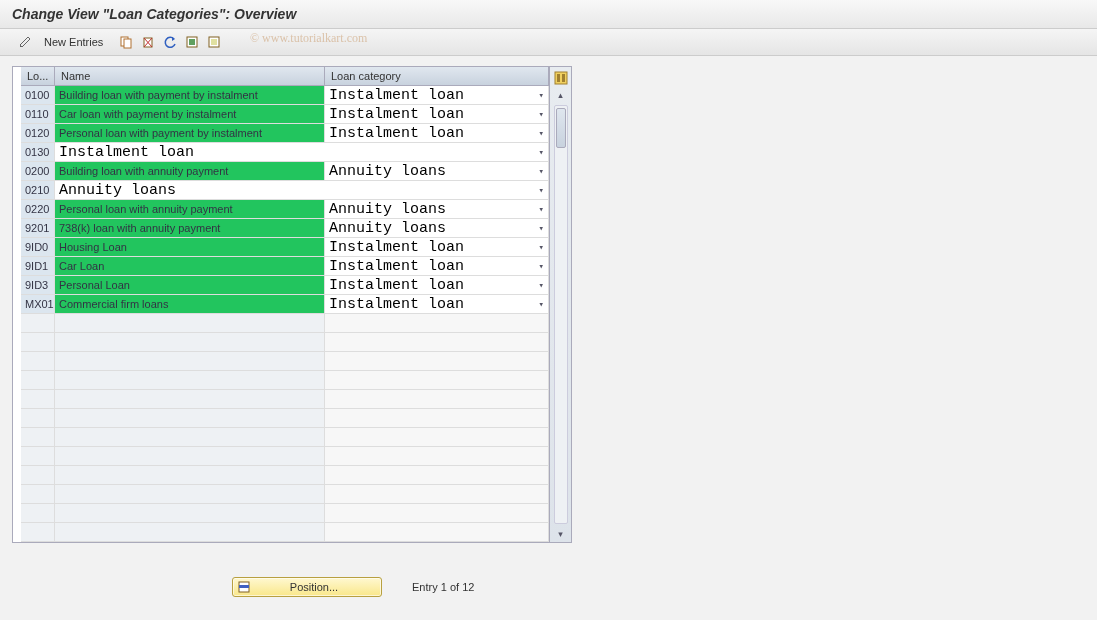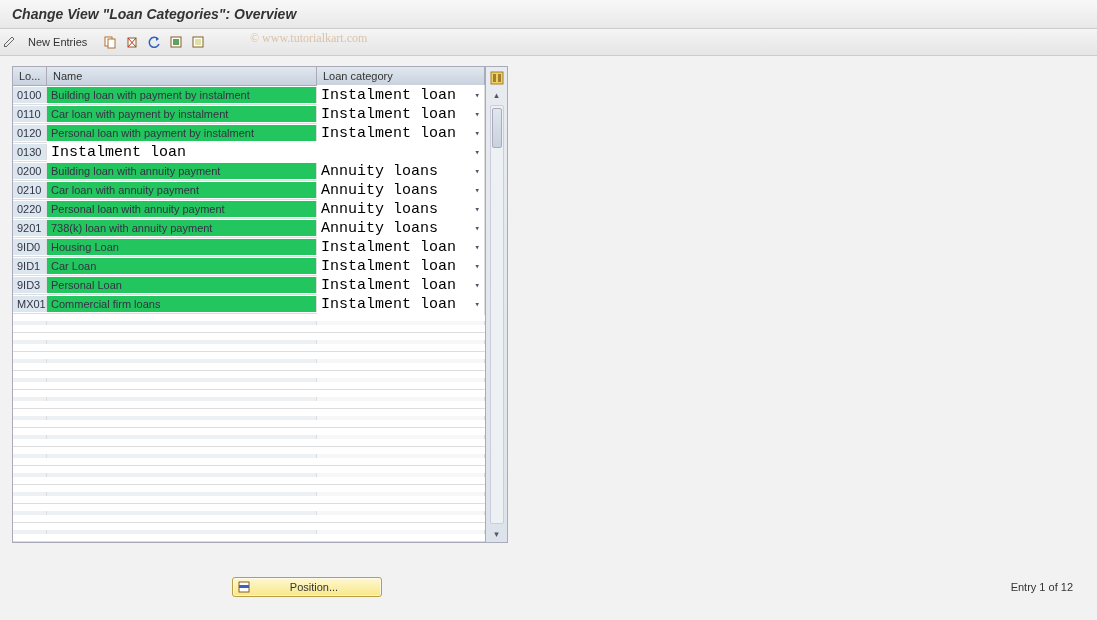--- a/index.html
+++ b/index.html
@@ -17,21 +17,21 @@
       border-bottom: 1px solid #ccc;
       padding: 6px 12px;
       font-size: 14px;
       font-weight: bold;
       font-style: italic;
       color: #333;
     }
     .toolbar {
       background: linear-gradient(#f5f5f5, #e5e5e5);
       border-bottom: 1px solid #ccc;
-      padding: 4px 0;
+      padding: 4px 16px;
       display: flex;
       align-items: center;
       gap: 4px;
       position: relative;
     }
     .toolbar .tb-btn {
       width: 18px;
       height: 18px;
       display: inline-flex;
       align-items: center;
@@ -54,22 +54,23 @@
       color: rgba(200, 150, 100, 0.5);
       font-family: Georgia, serif;
       pointer-events: none;
     }
     .content {
       padding: 10px 12px;
     }
     .table-wrap {
       display: flex;
       border: 1px solid #aab;
-      width: 496px;
+      width: 560px;
       background: #fff;
+      padding-left: 8px;
     }
     .table-main {
       flex: 1;
     }
     .thead {
       display: flex;
       background: linear-gradient(#e0e7ef, #c8d2de);
       border-bottom: 1px solid #aab;
     }
     .th {
@@ -83,21 +84,20 @@
     }
     .col-lo { width: 34px; }
     .col-name { width: 270px; }
     .col-cat { flex: 1; }
     .tbody {
     }
     .tr {
       display: flex;
       height: 19px;
       border-bottom: 1px solid #ddd;
-      align-items: center;
     }
     .td {
       border-right: 1px solid #ddd;
       padding: 2px 4px;
       font-size: 11px;
       white-space: nowrap;
       overflow: hidden;
       display: flex;
       align-items: center;
     }
@@ -166,21 +166,20 @@
       border:1px solid #aab;
       border-radius:2px;
     }
 
     .footer {
       display: flex;
       align-items: center;
       gap: 30px;
       padding: 10px 12px 10px 220px;
       margin-top: 24px;
-      justify-content: space-between;
     }
     .position-btn {
       background: linear-gradient(#fff8d0, #f9e78a);
       border: 1px solid #b8a040;
       border-radius: 3px;
       padding: 2px 10px 2px 4px;
       display: inline-flex;
       align-items: center;
       gap: 6px;
       cursor: pointer;
@@ -268,21 +267,20 @@
             <div class="td col-lo">0130</div>
             <div class="td col-cat has-val">Instalment loan</div>
           </div>
           <div class="tr">
             <div class="td col-lo">0200</div>
             <div class="td col-name">Building loan with annuity payment</div>
             <div class="td col-cat has-val">Annuity loans</div>
           </div>
           <div class="tr">
             <div class="td col-lo">0210</div>
-            <div class="td col-name">Car loan with annuity payment</div>
             <div class="td col-cat has-val">Annuity loans</div>
           </div>
           <div class="tr">
             <div class="td col-lo">0220</div>
             <div class="td col-name">Personal loan with annuity payment</div>
             <div class="td col-cat has-val">Annuity loans</div>
           </div>
           <div class="tr">
             <div class="td col-lo">9201</div>
             <div class="td col-name">738(k) loan with annuity payment</div>

